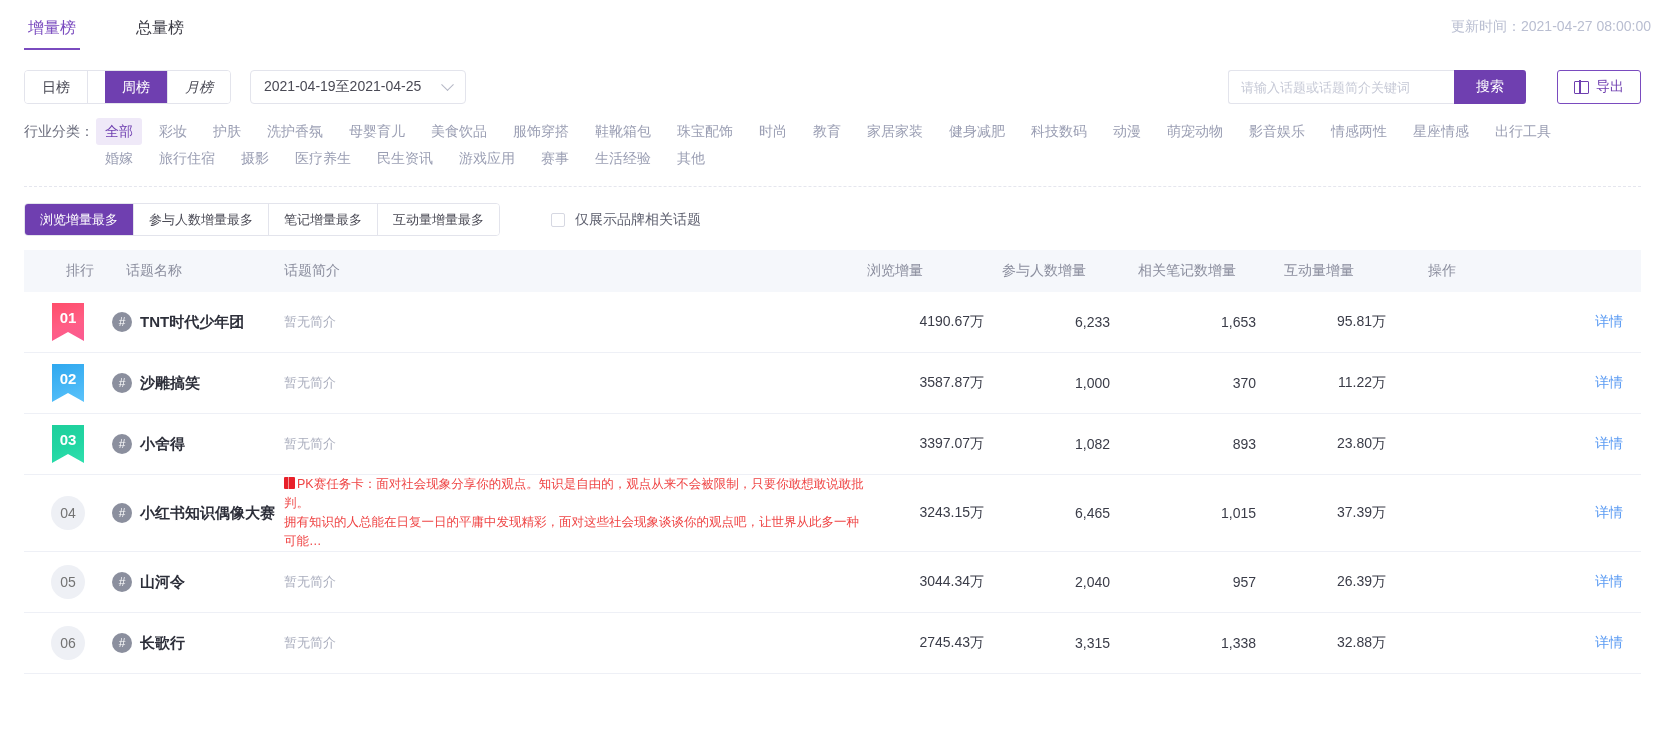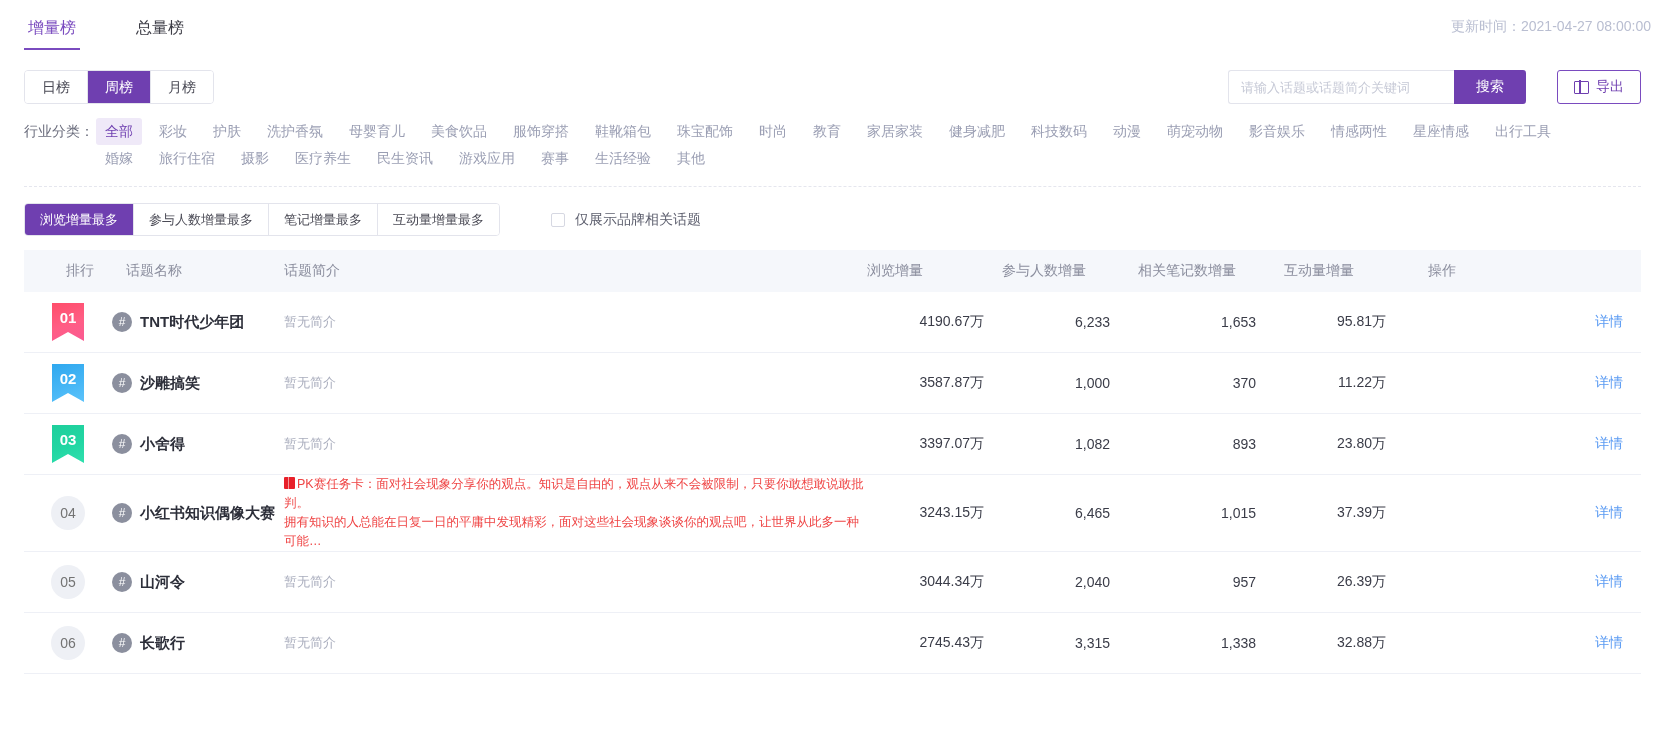--- a/index.html
+++ b/index.html
@@ -69,22 +69,22 @@
     font-size: 14px;
     color: #4a4a55;
     padding: 0 17px;
     height: 32px;
     line-height: 32px;
     border-right: 1px solid #e3e4ec;
     cursor: pointer;
     background: #fff;
     white-space: nowrap;
   }
-  .seg-item:last-child { border-right: none; }
-  .seg-item.active { background: #6f3fb0; color: #fff; }
+  .seg-item:last-child { border-right: none; font-style: italic; }
+  .seg-item.active { background: #6f3fb0; color: #fff; margin-left: 17px; }
 
   .datepick {
     margin-left: 19px;
     height: 34px;
     border: 1px solid #e3e4ec;
     border-radius: 4px;
     display: flex;
     align-items: center;
     padding: 0 13px;
     font-size: 14px;
@@ -350,20 +350,24 @@
   <div class="update-time">更新时间：2021-04-27 08:00:00</div>
 </div>
 
 <div class="filter-row">
   <div class="seg">
     <div class="seg-item">日榜</div>
     <div class="seg-item active">周榜</div>
     <div class="seg-item">月榜</div>
   </div>
 
+  <div class="datepick">
+    <span>2021-04-19至2021-04-25</span>
+    <span class="chev"></span>
+  </div>
 
   <div class="search-wrap">
     <input class="search-input" type="text" placeholder="请输入话题或话题简介关键词" style="">
     <button class="search-btn">搜索</button>
     <button class="export-btn">
       <span class="export-icon"></span>
       <span>导出</span>
     </button>
   </div>
 </div>

